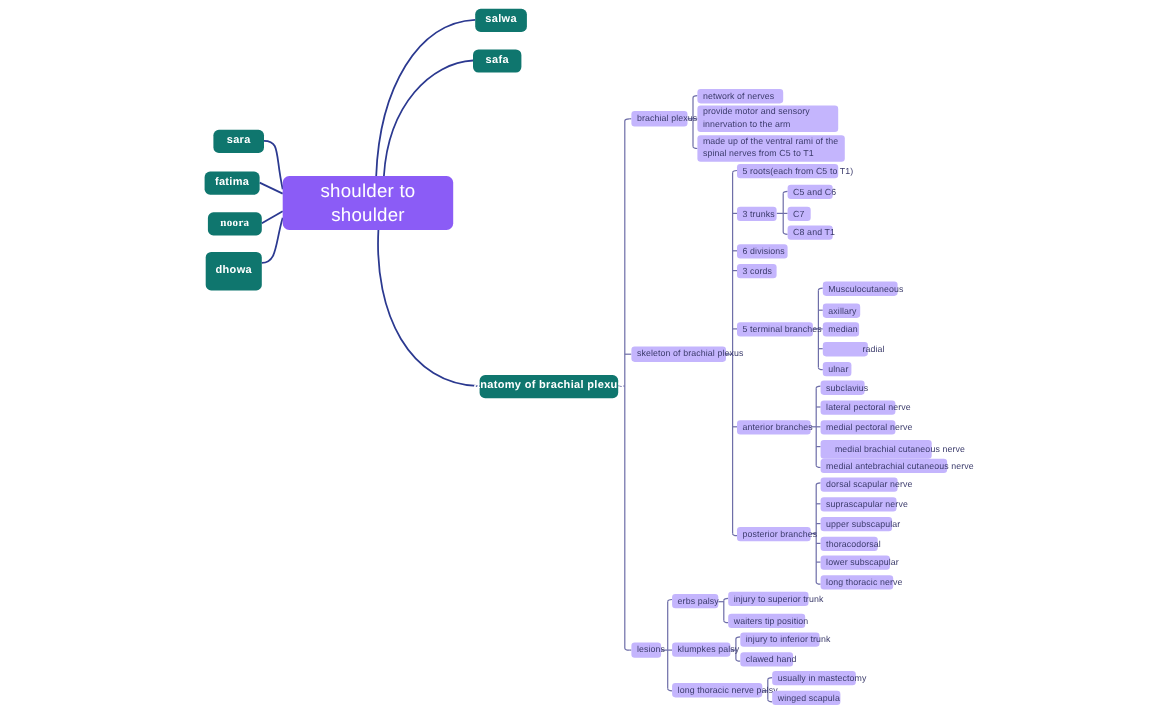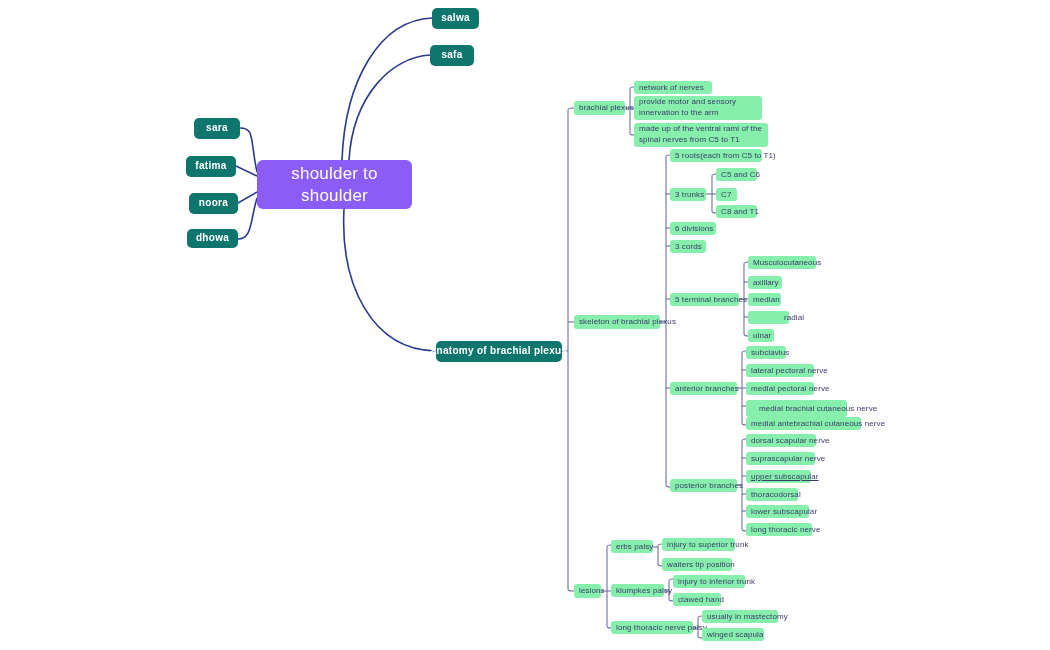--- a/index.html
+++ b/index.html
@@ -57,21 +57,21 @@
     font-weight: bold;
     text-align: center;
     display: flex;
     align-items: center;
     justify-content: center;
     letter-spacing: 0.3px;
   }
 
   
   .node-topic {
-    background: #86efac;
+    background: #c4b5fd;
     color: #3B3B6B;
     border-radius: 3px;
     font-size: 8px;
     display: flex;
     align-items: center;
     padding: 0 5px;
     letter-spacing: 0.1px;
   }
   .node-topic.wrap {
     white-space: normal;
@@ -191,24 +191,24 @@
   </div>
   <div class="node node-l1" style="left:430px; top:45px; width:44px; height:21px;">
     <span>safa</span>
   </div>
   <div class="node node-l1" style="left:194px; top:118px; width:46px; height:21px;">
     <span>sara</span>
   </div>
   <div class="node node-l1" style="left:186px; top:156px; width:50px; height:21px;">
     <span>fatima</span>
   </div>
-  <div class="node node-l1" style="left:189px; top:193px; width:49px; height:21px;">
+  <div class="node node-l1" style="left:189px; top:193px; width:49px; height:21px;font-family:Liberation Serif, serif;">
     <span>noora</span>
   </div>
-  <div class="node node-l1" style="left:187px; top:229px; width:51px; height:19px;">
+  <div class="node node-l1" style="left:187px; top:229px; width:51px; height:35px;">
     <span>dhowa</span>
   </div>
 
   <div class="node node-l1" style="left:436px; top:341px; width:126px; height:21px;">
     <span>anatomy of brachial plexus</span>
   </div>
 
   <div class="node node-topic" style="left:574px; top:101px; width:51px; height:14px;">
     <span>brachial plexus</span>
   </div>
@@ -290,21 +290,21 @@
 
   <div class="node node-topic" style="left:670px; top:479px; width:67px; height:13px;">
     <span>posterior branches</span>
   </div>
   <div class="node node-topic" style="left:746px; top:434px; width:70px; height:13px;">
     <span>dorsal scapular nerve</span>
   </div>
   <div class="node node-topic" style="left:746px; top:452px; width:69px; height:13px;">
     <span>suprascapular nerve</span>
   </div>
-  <div class="node node-topic" style="left:746px; top:470px; width:65px; height:13px;text-decoration:underline;">
+  <div class="node node-topic" style="left:746px; top:470px; width:65px; height:13px;">
     <span>upper subscapular</span>
   </div>
   <div class="node node-topic" style="left:746px; top:488px; width:52px; height:13px;">
     <span>thoracodorsal</span>
   </div>
   <div class="node node-topic" style="left:746px; top:505px; width:63px; height:13px;">
     <span>lower subscapular</span>
   </div>
   <div class="node node-topic" style="left:746px; top:523px; width:66px; height:13px;">
     <span>long thoracic nerve</span>

